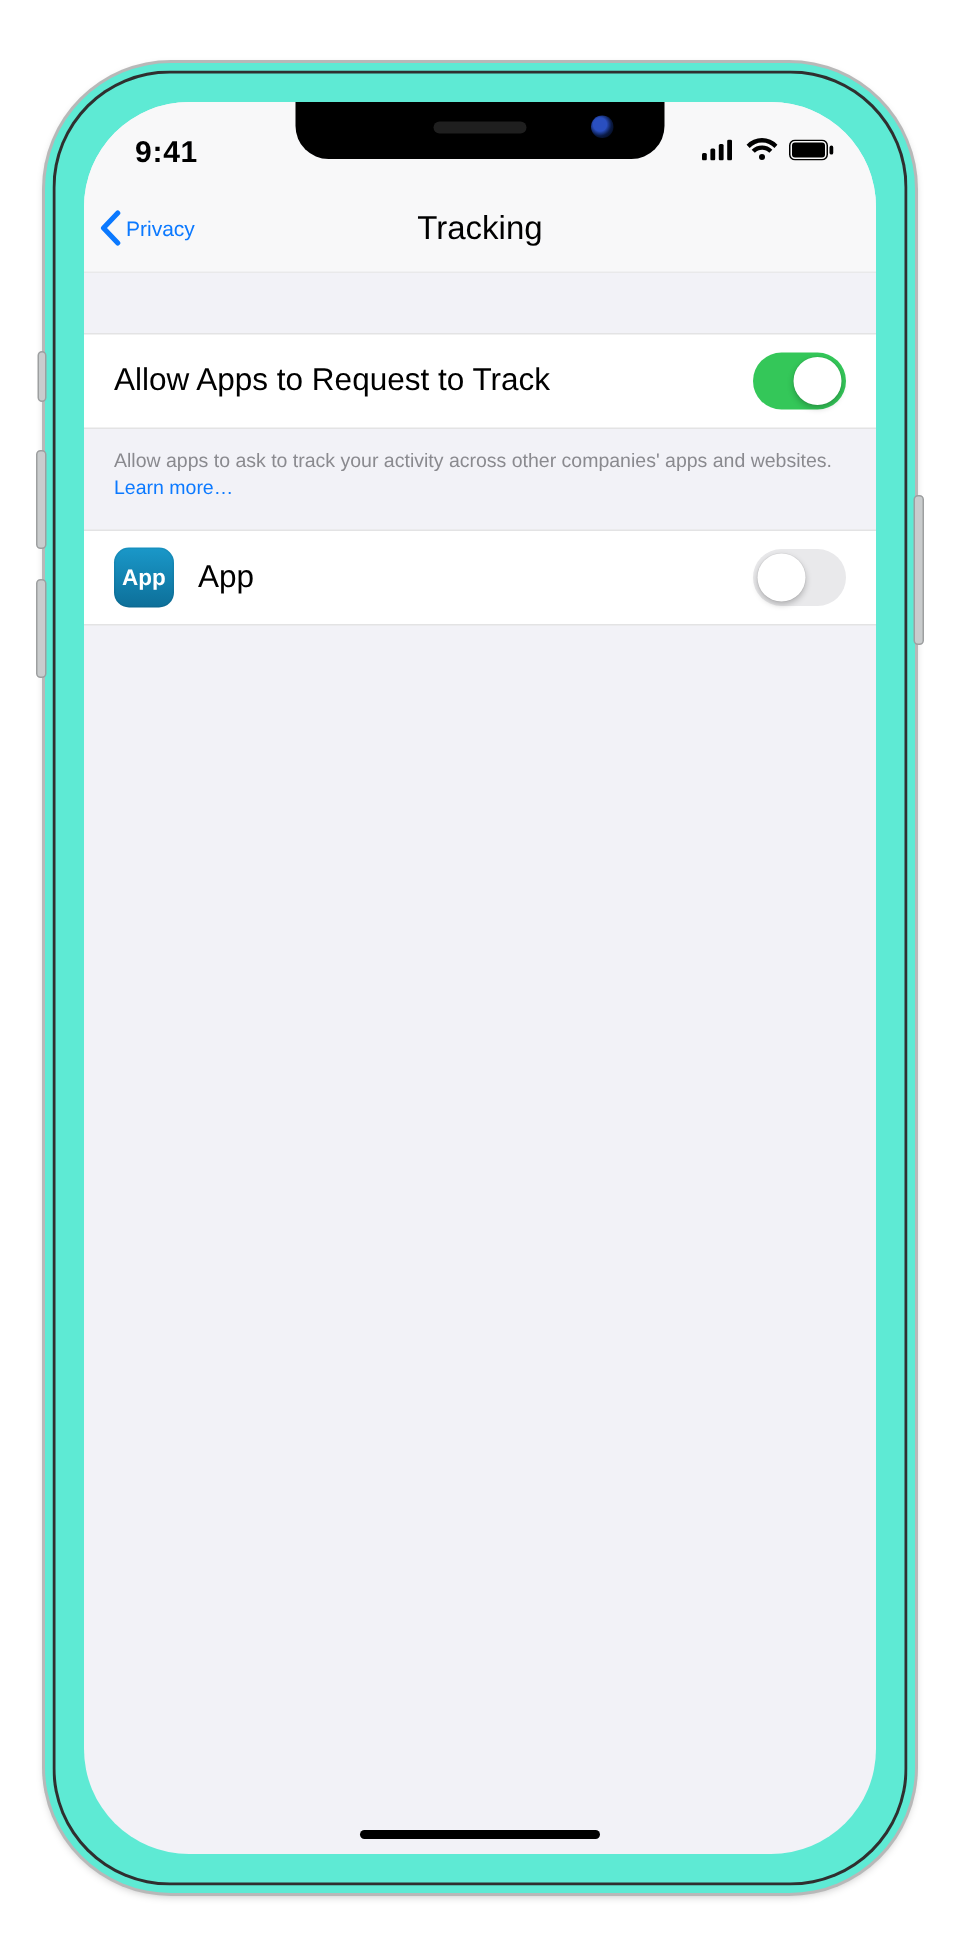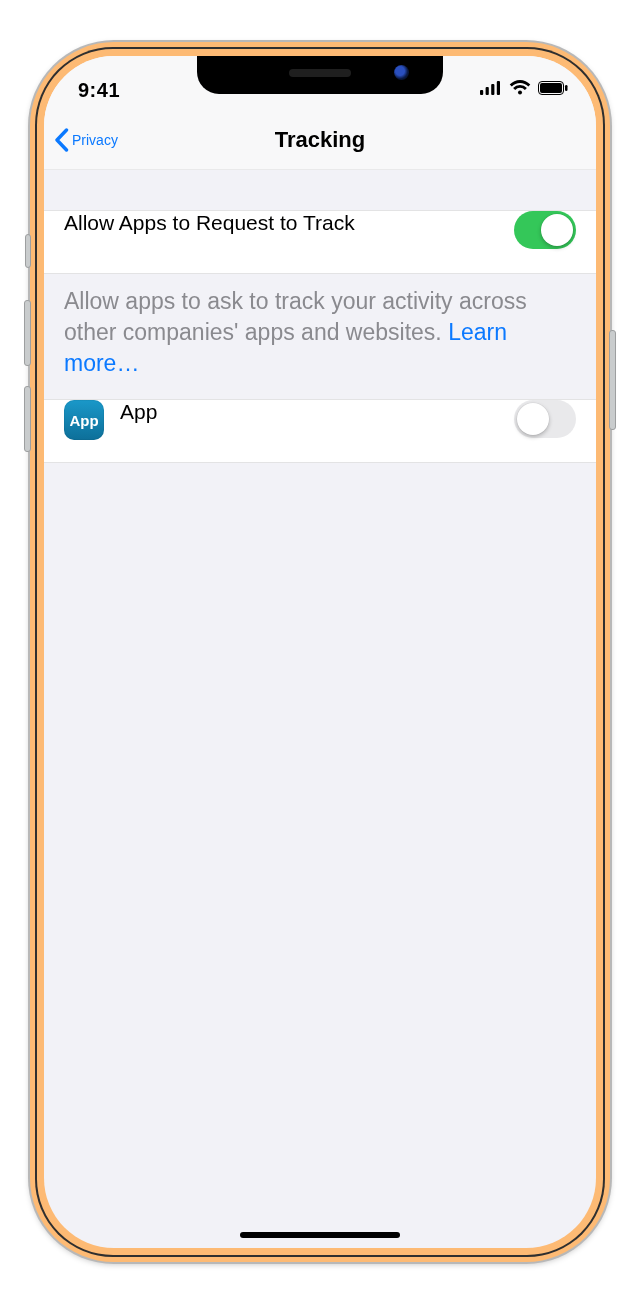--- a/index.html
+++ b/index.html
@@ -4,23 +4,23 @@
   <style>
     * { margin:0; padding:0; box-sizing:border-box; -webkit-font-smoothing:antialiased; }
     html,body { width:640px; height:1304px; background:#fff; font-family:-apple-system,"Helvetica Neue",Arial,sans-serif; }
     .stage { width:640px; height:1304px; position:relative; background:#fff; display:flex; align-items:center; justify-content:center; }
 
     
     .phone {
       position:relative;
       width:580px; height:1220px;
       border-radius:84px;
-      background:#fdba74;
+      background:#5eead4;
       box-shadow:0 0 0 2px #b8b8b8, 0 2px 6px rgba(0,0,0,.25);
-      padding:14px;
+      padding:26px;
     }
     .phone::before{ 
       content:""; position:absolute; inset:5px; border-radius:78px;
       box-shadow:inset 0 0 0 2px #2f2f2f;
       pointer-events:none;
     }
     
     .btn-side{ position:absolute; background:#c9cccd; border:1px solid #9d9fa0; border-radius:3px; }
     .btn-mute{ left:-5px; top:192px; width:6px; height:34px; }
     .btn-vol1{ left:-6px; top:258px; width:7px; height:66px; }
@@ -58,39 +58,39 @@
       background:#f8f8f9;
       border-bottom:1px solid rgba(0,0,0,.06);
       z-index:15;
     }
     .nav .back{
       position:absolute; left:10px; top:0; bottom:0;
       display:flex; align-items:center; gap:2px;
       color:#0b79ff; font-size:14px;
     }
     .nav .back .chev{ display:inline-flex; }
-    .nav .title{ font-size:22px; font-weight:700; }
+    .nav .title{ font-size:22px; font-weight:400; }
 
     
     .content{ position:absolute; top:114px; left:0; right:0; bottom:0; overflow:hidden; }
     .spacer{ height:40px; }
 
     .row{
       background:#fff; min-height:64px;
-      display:flex; 
+      display:flex; align-items:center;
       padding:0 20px;
       border-top:1px solid rgba(60,60,67,.14);
       border-bottom:1px solid rgba(60,60,67,.14);
       font-size:21px; color:#000;
     }
     .row .label{ flex:1 1 auto; }
 
     .caption{
       padding:12px 20px 20px 20px;
-      color:#8a8a8f; font-size:23px; line-height:1.35;
+      color:#8a8a8f; font-size:13px; line-height:1.35;
     }
     .caption a{ color:#0b79ff; text-decoration:none; }
 
     .app-icon{
       width:40px; height:40px; border-radius:10px;
       background:linear-gradient(180deg,#1a98c9,#0d6f99);
       color:#fff; font-weight:700; font-size:15px;
       display:flex; align-items:center; justify-content:center;
       margin-right:16px;
       box-shadow:inset 0 0 0 1px rgba(0,0,0,.05);

